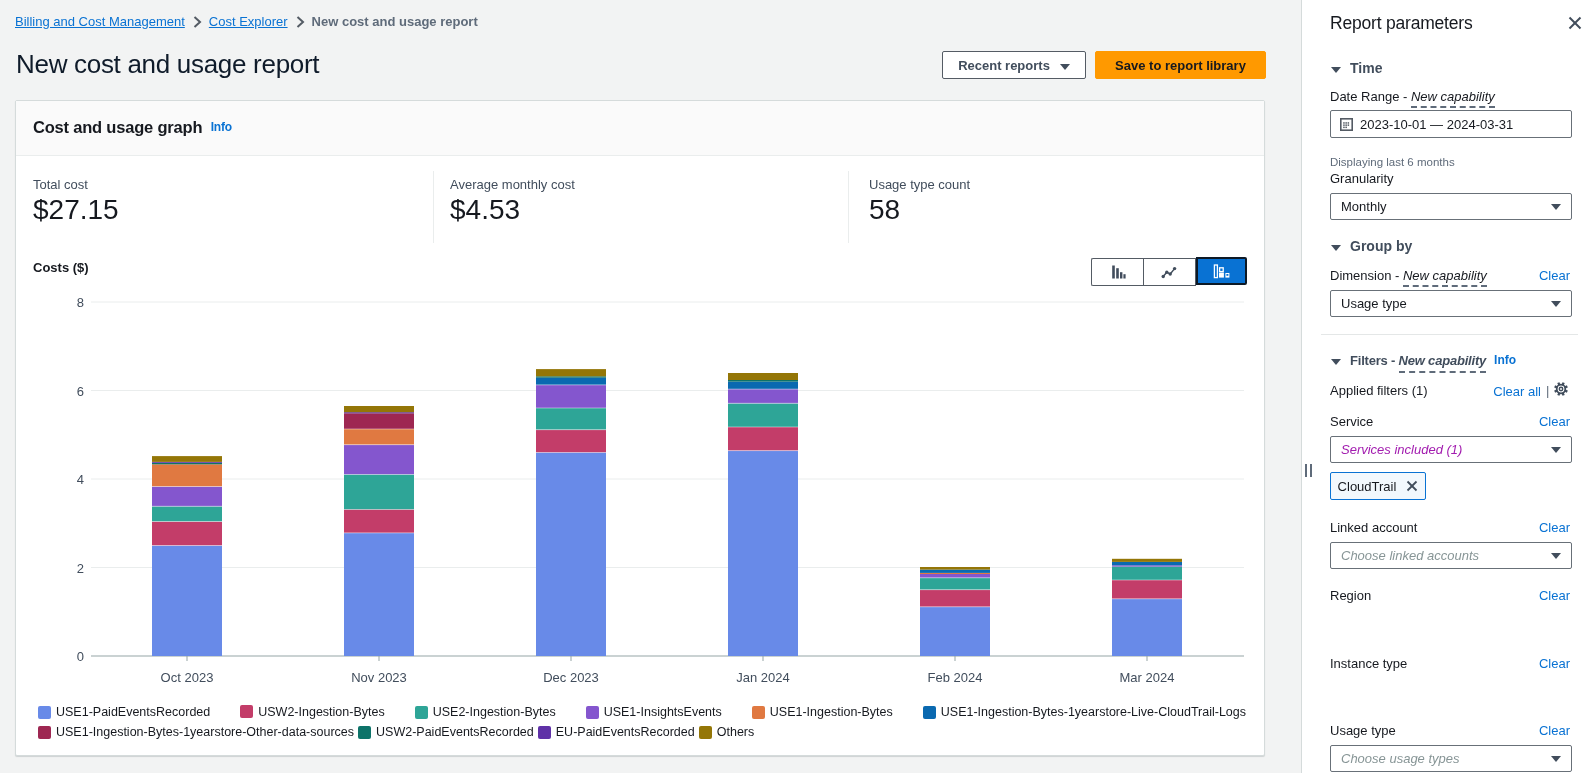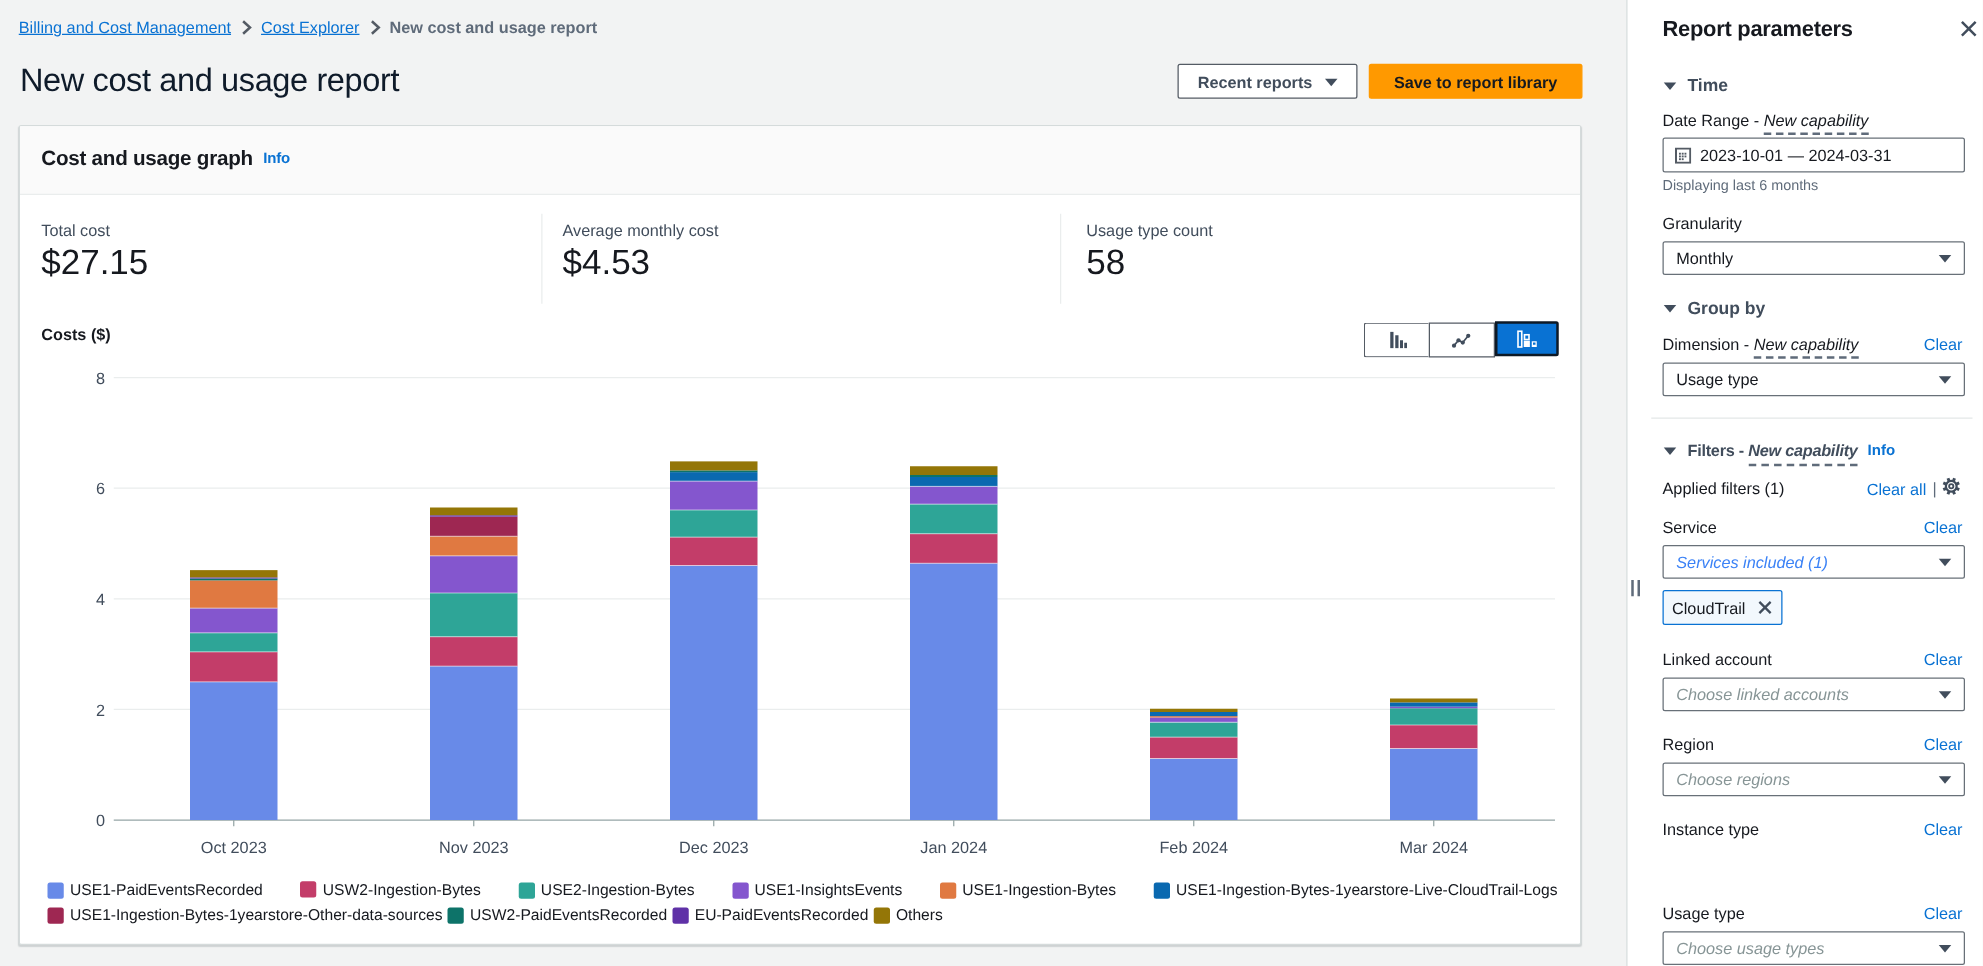--- a/index.html
+++ b/index.html
@@ -207,21 +207,21 @@
       <span style="display:inline-flex;align-items:center">
         <span style="width:13px;height:13px;border-radius:2px;background:#947607;margin-right:5px;flex:none"></span>
         <span style="font-size:12.5px;color:#16191f">Others</span>
       </span>
     </div>
 
 <div style="position:absolute;left:1301px;top:0;width:285px;height:773px;background:#fff;border-left:1px solid #d5dbdb;box-sizing:border-box"></div>
 <div style="position:absolute;left:1305px;top:464px;width:2px;height:13px;background:#5f6b7a"></div>
 <div style="position:absolute;left:1310px;top:464px;width:2px;height:13px;background:#5f6b7a"></div>
 
-<div style="position:absolute;left:1330px;top:13px;font-size:17.5px;letter-spacing:-0.2px;font-weight:700;color:#16191f">Report parameters</div>
+<div style="position:absolute;left:1330px;top:13px;font-size:17.5px;letter-spacing:-0.2px;font-weight:400;color:#16191f">Report parameters</div>
 <svg width="16" height="16" viewBox="0 0 16 16" style="position:absolute;left:1567px;top:15px">
       <line x1="2.5" y1="2.5" x2="13.5" y2="13.5" stroke="#414d5c" stroke-width="2"></line>
       <line x1="13.5" y1="2.5" x2="2.5" y2="13.5" stroke="#414d5c" stroke-width="2"></line>
     </svg>
 
 <div style="position:absolute;left:1331px;top:59px;display:flex;align-items:center">
       <span style="margin-right:9px"><span style="display:inline-block;width:0;height:0;border-left:5px solid transparent;border-right:5px solid transparent;border-top:6px solid #414d5c"></span></span>
       <span style="font-size:14px;font-weight:700;color:#414d5c">Time</span>
     </div>
 
@@ -233,21 +233,21 @@
         <rect x="5.4" y="4.2" width="1.5" height="1.5" fill="#545b64"></rect>
         <rect x="7.6" y="4.2" width="1.5" height="1.5" fill="#545b64"></rect>
         <rect x="3.2" y="6.4" width="1.5" height="1.5" fill="#545b64"></rect>
         <rect x="5.4" y="6.4" width="1.5" height="1.5" fill="#545b64"></rect>
         <rect x="7.6" y="6.4" width="1.5" height="1.5" fill="#545b64"></rect>
         <rect x="3.2" y="8.6" width="1.5" height="1.5" fill="#545b64"></rect>
         <rect x="5.4" y="8.6" width="1.5" height="1.5" fill="#545b64"></rect>
       </svg>
       <span style="font-size:13px;color:#16191f;margin-left:7px">2023-10-01 — 2024-03-31</span>
     </div>
-<div style="position:absolute;left:1330px;top:143px;font-size:11.5px;color:#5f6b7a">Displaying last 6 months</div>
+<div style="position:absolute;left:1330px;top:156px;font-size:11.5px;color:#5f6b7a">Displaying last 6 months</div>
 
 <div style="position:absolute;left:1330px;top:171px;font-size:13px;color:#16191f">Granularity</div>
 <div style="position:absolute;left:1330px;top:193px;width:242px;height:27px;background:#fff;border:1px solid #687078;border-radius:2px;display:flex;align-items:center;padding:0 10px;box-sizing:border-box">
       <span style="font-size:13px;color:#16191f;flex:1">Monthly</span>
       <span style="display:inline-block;width:0;height:0;border-left:5px solid transparent;border-right:5px solid transparent;border-top:6px solid #414d5c"></span>
     </div>
 
 <div style="position:absolute;left:1331px;top:237px;display:flex;align-items:center">
       <span style="margin-right:9px"><span style="display:inline-block;width:0;height:0;border-left:5px solid transparent;border-right:5px solid transparent;border-top:6px solid #414d5c"></span></span>
       <span style="font-size:14px;font-weight:700;color:#414d5c">Group by</span>
@@ -278,44 +278,40 @@
       <line x1="4.40" y1="9.49" x2="1.63" y2="10.64" stroke="#414d5c" stroke-width="2.4"></line>
       <line x1="4.40" y1="6.51" x2="1.63" y2="5.36" stroke="#414d5c" stroke-width="2.4"></line>
       <line x1="6.51" y1="4.40" x2="5.36" y2="1.63" stroke="#414d5c" stroke-width="2.4"></line>
       <line x1="9.49" y1="4.40" x2="10.64" y2="1.63" stroke="#414d5c" stroke-width="2.4"></line>
       <line x1="11.60" y1="6.51" x2="14.37" y2="5.36" stroke="#414d5c" stroke-width="2.4"></line>
     </svg>
 
 <div style="position:absolute;left:1330px;top:414px;font-size:13px;color:#16191f">Service</div>
 <a style="position:absolute;right:16px;top:414px;font-size:13px;color:#0972d3;text-decoration:none">Clear</a>
 <div style="position:absolute;left:1330px;top:436px;width:242px;height:27px;background:#fff;border:1px solid #687078;border-radius:2px;display:flex;align-items:center;padding:0 10px;box-sizing:border-box">
-      <span style="font-size:13px;color:#3b82f6;font-style:italic;flex:1">Services included (1)</span>
+      <span style="font-size:13px;color:#a21caf;font-style:italic;flex:1">Services included (1)</span>
       <span style="display:inline-block;width:0;height:0;border-left:5px solid transparent;border-right:5px solid transparent;border-top:6px solid #414d5c"></span>
     </div>
 <div style="position:absolute;left:1330px;top:472px;width:96px;height:28px;background:#f2f8fd;border:1px solid #0972d3;border-radius:2px;box-sizing:border-box;display:flex;align-items:center;justify-content:center">
       <span style="font-size:13px;color:#16191f">CloudTrail</span>
       <svg width="12" height="12" viewBox="0 0 12 12" style="margin-left:10px">
         <line x1="1.5" y1="1.5" x2="10.5" y2="10.5" stroke="#414d5c" stroke-width="1.8"></line>
         <line x1="10.5" y1="1.5" x2="1.5" y2="10.5" stroke="#414d5c" stroke-width="1.8"></line>
       </svg>
     </div>
 
 <div style="position:absolute;left:1330px;top:520px;font-size:13px;color:#16191f">Linked account</div>
 <a style="position:absolute;right:16px;top:520px;font-size:13px;color:#0972d3;text-decoration:none">Clear</a>
 <div style="position:absolute;left:1330px;top:542px;width:242px;height:27px;background:#fff;border:1px solid #687078;border-radius:2px;display:flex;align-items:center;padding:0 10px;box-sizing:border-box">
       <span style="font-size:13px;color:#879596;font-style:italic;flex:1">Choose linked accounts</span>
       <span style="display:inline-block;width:0;height:0;border-left:5px solid transparent;border-right:5px solid transparent;border-top:6px solid #414d5c"></span>
     </div>
 
 <div style="position:absolute;left:1330px;top:588px;font-size:13px;color:#16191f">Region</div>
 <a style="position:absolute;right:16px;top:588px;font-size:13px;color:#0972d3;text-decoration:none">Clear</a>
-<div style="position:absolute;left:1330px;top:610px;width:242px;height:27px;background:#fff;border:1px solid #687078;border-radius:2px;display:flex;align-items:center;padding:0 10px;box-sizing:border-box">
-      <span style="font-size:13px;color:#879596;font-style:italic;flex:1">Choose regions</span>
-      <span style="display:inline-block;width:0;height:0;border-left:5px solid transparent;border-right:5px solid transparent;border-top:6px solid #414d5c"></span>
-    </div>
 
 <div style="position:absolute;left:1330px;top:656px;font-size:13px;color:#16191f">Instance type</div>
 <a style="position:absolute;right:16px;top:656px;font-size:13px;color:#0972d3;text-decoration:none">Clear</a>
 
 <div style="position:absolute;left:1330px;top:723px;font-size:13px;color:#16191f">Usage type</div>
 <a style="position:absolute;right:16px;top:723px;font-size:13px;color:#0972d3;text-decoration:none">Clear</a>
 <div style="position:absolute;left:1330px;top:745px;width:242px;height:27px;background:#fff;border:1px solid #687078;border-radius:2px;display:flex;align-items:center;padding:0 10px;box-sizing:border-box">
       <span style="font-size:13px;color:#879596;font-style:italic;flex:1">Choose usage types</span>
       <span style="display:inline-block;width:0;height:0;border-left:5px solid transparent;border-right:5px solid transparent;border-top:6px solid #414d5c"></span>
     </div>

